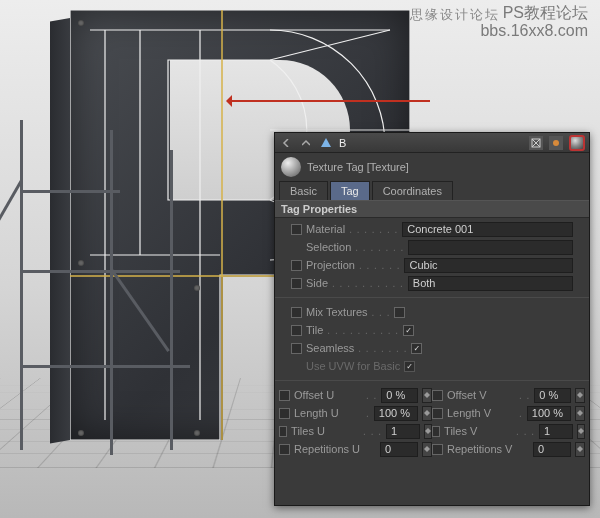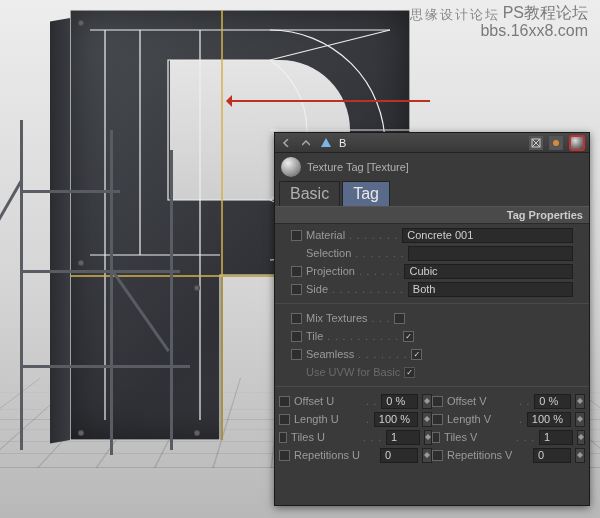--- a/index.html
+++ b/index.html
@@ -79,28 +79,28 @@
   .tag-header {
     display:flex; align-items:center; gap:6px; padding:4px 6px;
     background:#3a3a3a;
   }
   .tag-header .thumb {
     width:20px; height:20px; border-radius:50%;
     background: radial-gradient(circle at 35% 30%, #eee, #9a9a9a 55%, #555);
   }
   .tabs { display:flex; gap:0; padding:0 4px; }
   .tabs .tab {
-    padding:3px 10px; background:#3a3a3a; color:#b0b0b0; font-size:16px;
+    padding:3px 10px; background:#3a3a3a; color:#b0b0b0; font-size:11px;
     border:1px solid #222; border-bottom:none; margin-right:2px;
   }
   .tabs .tab.active { background:#5a6a8a; color:#e8e8e8; }
   
   .section-title {
     background:#4a4a4a; padding:2px 6px; font-weight:bold; font-size:11px;
-    border-top:1px solid #555; border-bottom:1px solid #2a2a2a; color:#ccc;text-align:right;
+    border-top:1px solid #555; border-bottom:1px solid #2a2a2a; color:#ccc;
   }
   .rows { padding:2px 16px; }
   .row { display:flex; align-items:center; height:18px; gap:4px; }
   .row .cb { width:11px; height:11px; border:1px solid #666; background:#2e2e2e; display:flex; align-items:center; justify-content:center; font-size:8px; color:#ddd; }
   .row .lbl { color:#9a9a9a; font-size:11px; white-space:nowrap; }
   .row .lbl.disabled { color:#6a6a6a; }
   .row .dots { flex:0 0 auto; color:#6a6a6a; letter-spacing:1px; overflow:hidden; font-size:10px; }
   .row .field {
     background:#2b2b2b; border:1px solid #1e1e1e; height:15px; flex:1;
     padding:0 4px; color:#cfcfcf; font-size:11px; display:flex; align-items:center;text-align:center;
@@ -206,20 +206,21 @@
   </div>
 
   <div class="tag-header">
     <div class="thumb"></div>
     <span>Texture Tag [Texture]</span>
   </div>
 
   <div class="tabs">
     <div class="tab">Basic</div>
     <div class="tab active">Tag</div>
+    <div class="tab">Coordinates</div>
   </div>
 
   <div class="section-title">Tag Properties</div>
 
   <div class="rows">
     <div class="row">
       <div class="cb"></div>
       <span class="lbl">Material</span>
       <span class="dots">. . . . . . .</span>
       <div class="field">Concrete 001</div>

